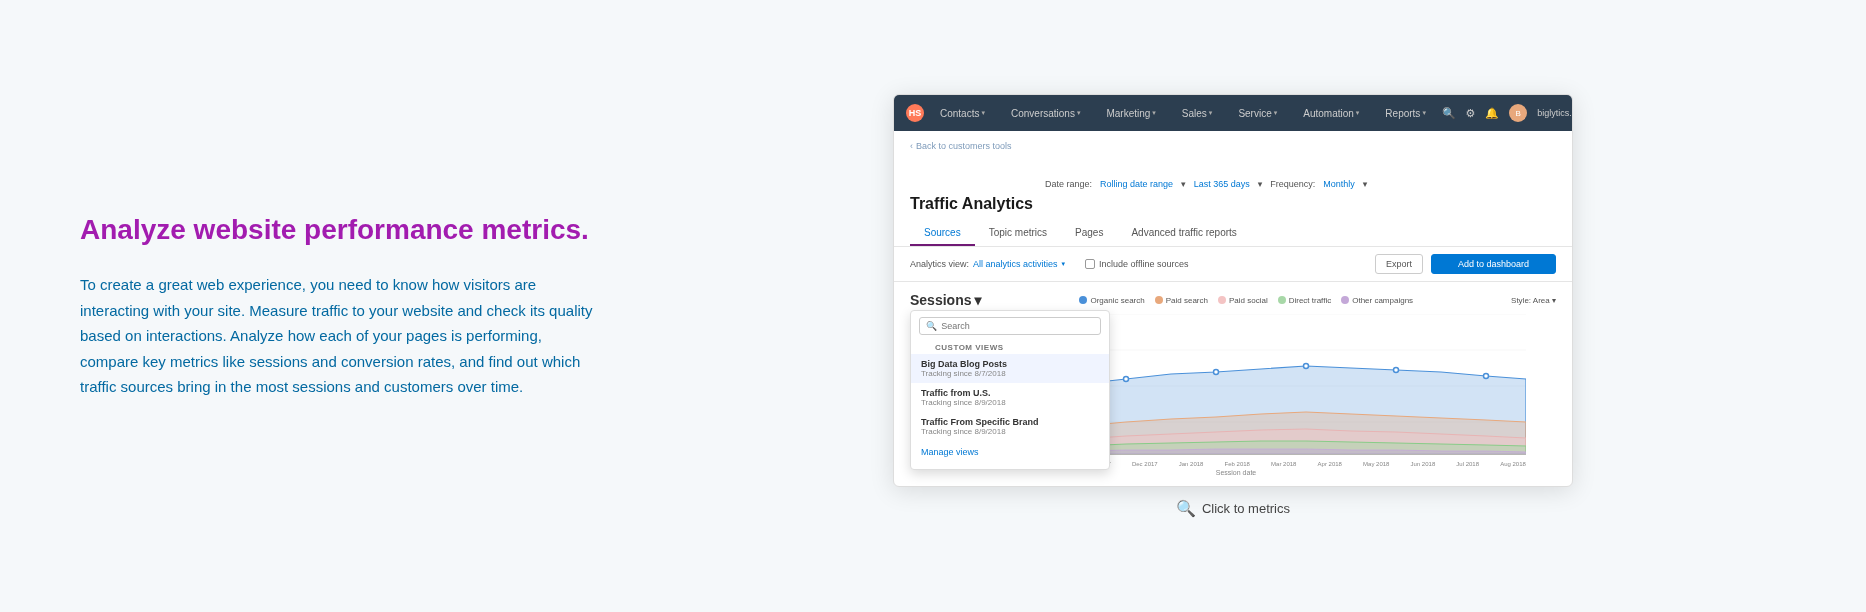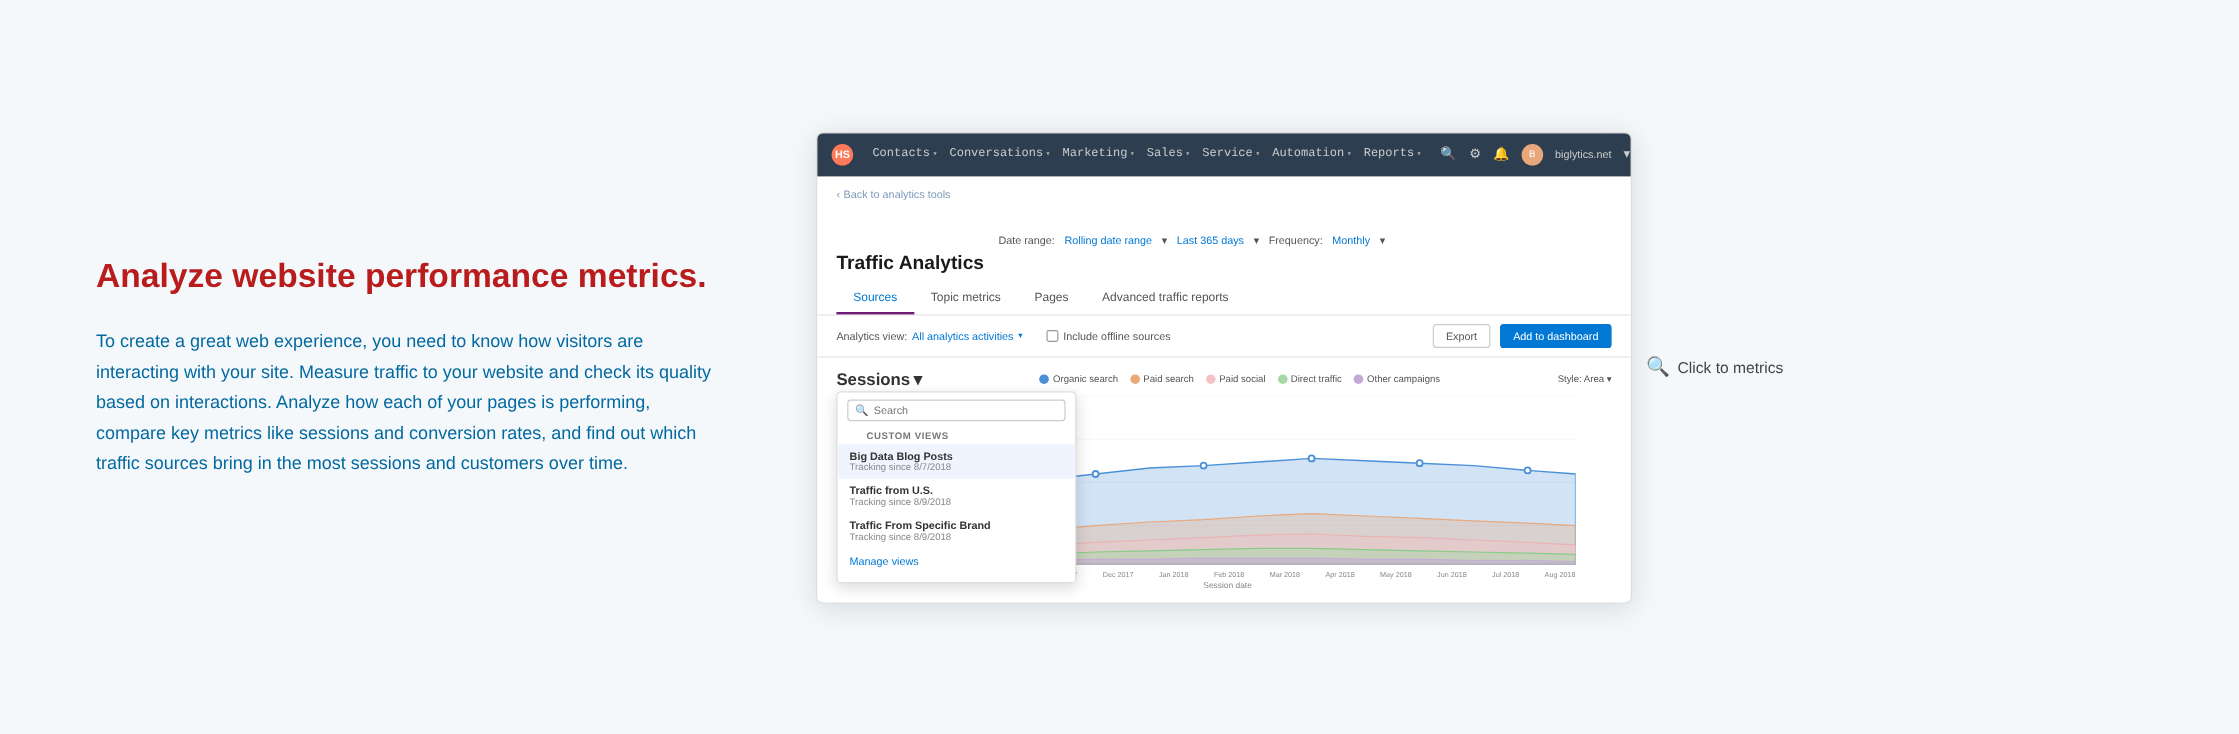--- a/index.html
+++ b/index.html
@@ -20,33 +20,33 @@
       padding: 0 80px;
       gap: 80px;
     }
     .left-content {
       flex: 0 0 520px;
       padding: 20px 0;
     }
     .main-heading {
       font-size: 28px;
       font-weight: 700;
-      color: #b91c1c;
+      color: #a21caf;
       line-height: 1.3;
       margin-bottom: 24px;
     }
     .body-text {
       font-size: 15px;
       color: #0369a1;
       line-height: 1.7;
     }
     .right-content {
       flex: 1;
       display: flex;
-      flex-direction: row;
+      flex-direction: column;
       align-items: center;
       gap: 12px;
     }
     .browser-mockup {
       width: 680px;
       background: white;
       border-radius: 6px;
       box-shadow: 0 4px 24px rgba(0,0,0,0.12);
       overflow: hidden;
       border: 1px solid #ddd;
@@ -68,23 +68,22 @@
       display: flex;
       align-items: center;
       justify-content: center;
       font-size: 9px;
       color: white;
       font-weight: bold;
       flex-shrink: 0;
     }
     .nav-items {
       display: flex;
-      gap: 10px;
+      gap: 26px;
       flex: 1;
-      font-family: Liberation Mono, monospace;
     }
     .nav-item {
       color: #ccc;
       font-size: 10px;
       display: flex;
       align-items: center;
       gap: 2px;
     }
     .nav-item .chevron {
       font-size: 7px;
@@ -206,21 +205,21 @@
     }
     .btn-export {
       padding: 4px 10px;
       font-size: 9px;
       border: 1px solid #ccc;
       border-radius: 3px;
       background: white;
       color: #555;
     }
     .btn-add-dashboard {
-      padding: 4px 10px;
+      padding: 4px 26px;
       font-size: 9px;
       border: 1px solid #0078d4;
       border-radius: 3px;
       background: #0078d4;
       color: white;
     }
     
     .chart-container {
       position: relative;
       padding: 10px 16px;
@@ -385,21 +384,21 @@
           <span class="nav-icon">🔔</span>
           <div class="avatar-badge">B</div>
           <span class="nav-username">biglytics.net</span>
           <span class="chevron nav-icon">▾</span>
         </div>
       </div>
 
       <div class="page-header">
         <div class="back-link">
           <span>‹</span>
-          <span>Back to analytics tools</span>
+          <span>Back to customers tools</span>
         </div>
         <div class="page-title-row">
           <span class="page-title">Traffic Analytics</span>
           <div class="date-controls">
             <span>Date range:</span>
             <a class="date-link">Rolling date range</a>
             <span>▾</span>
             <a class="date-link">Last 365 days</a>
             <span>▾</span>
             <span>Frequency:</span>

